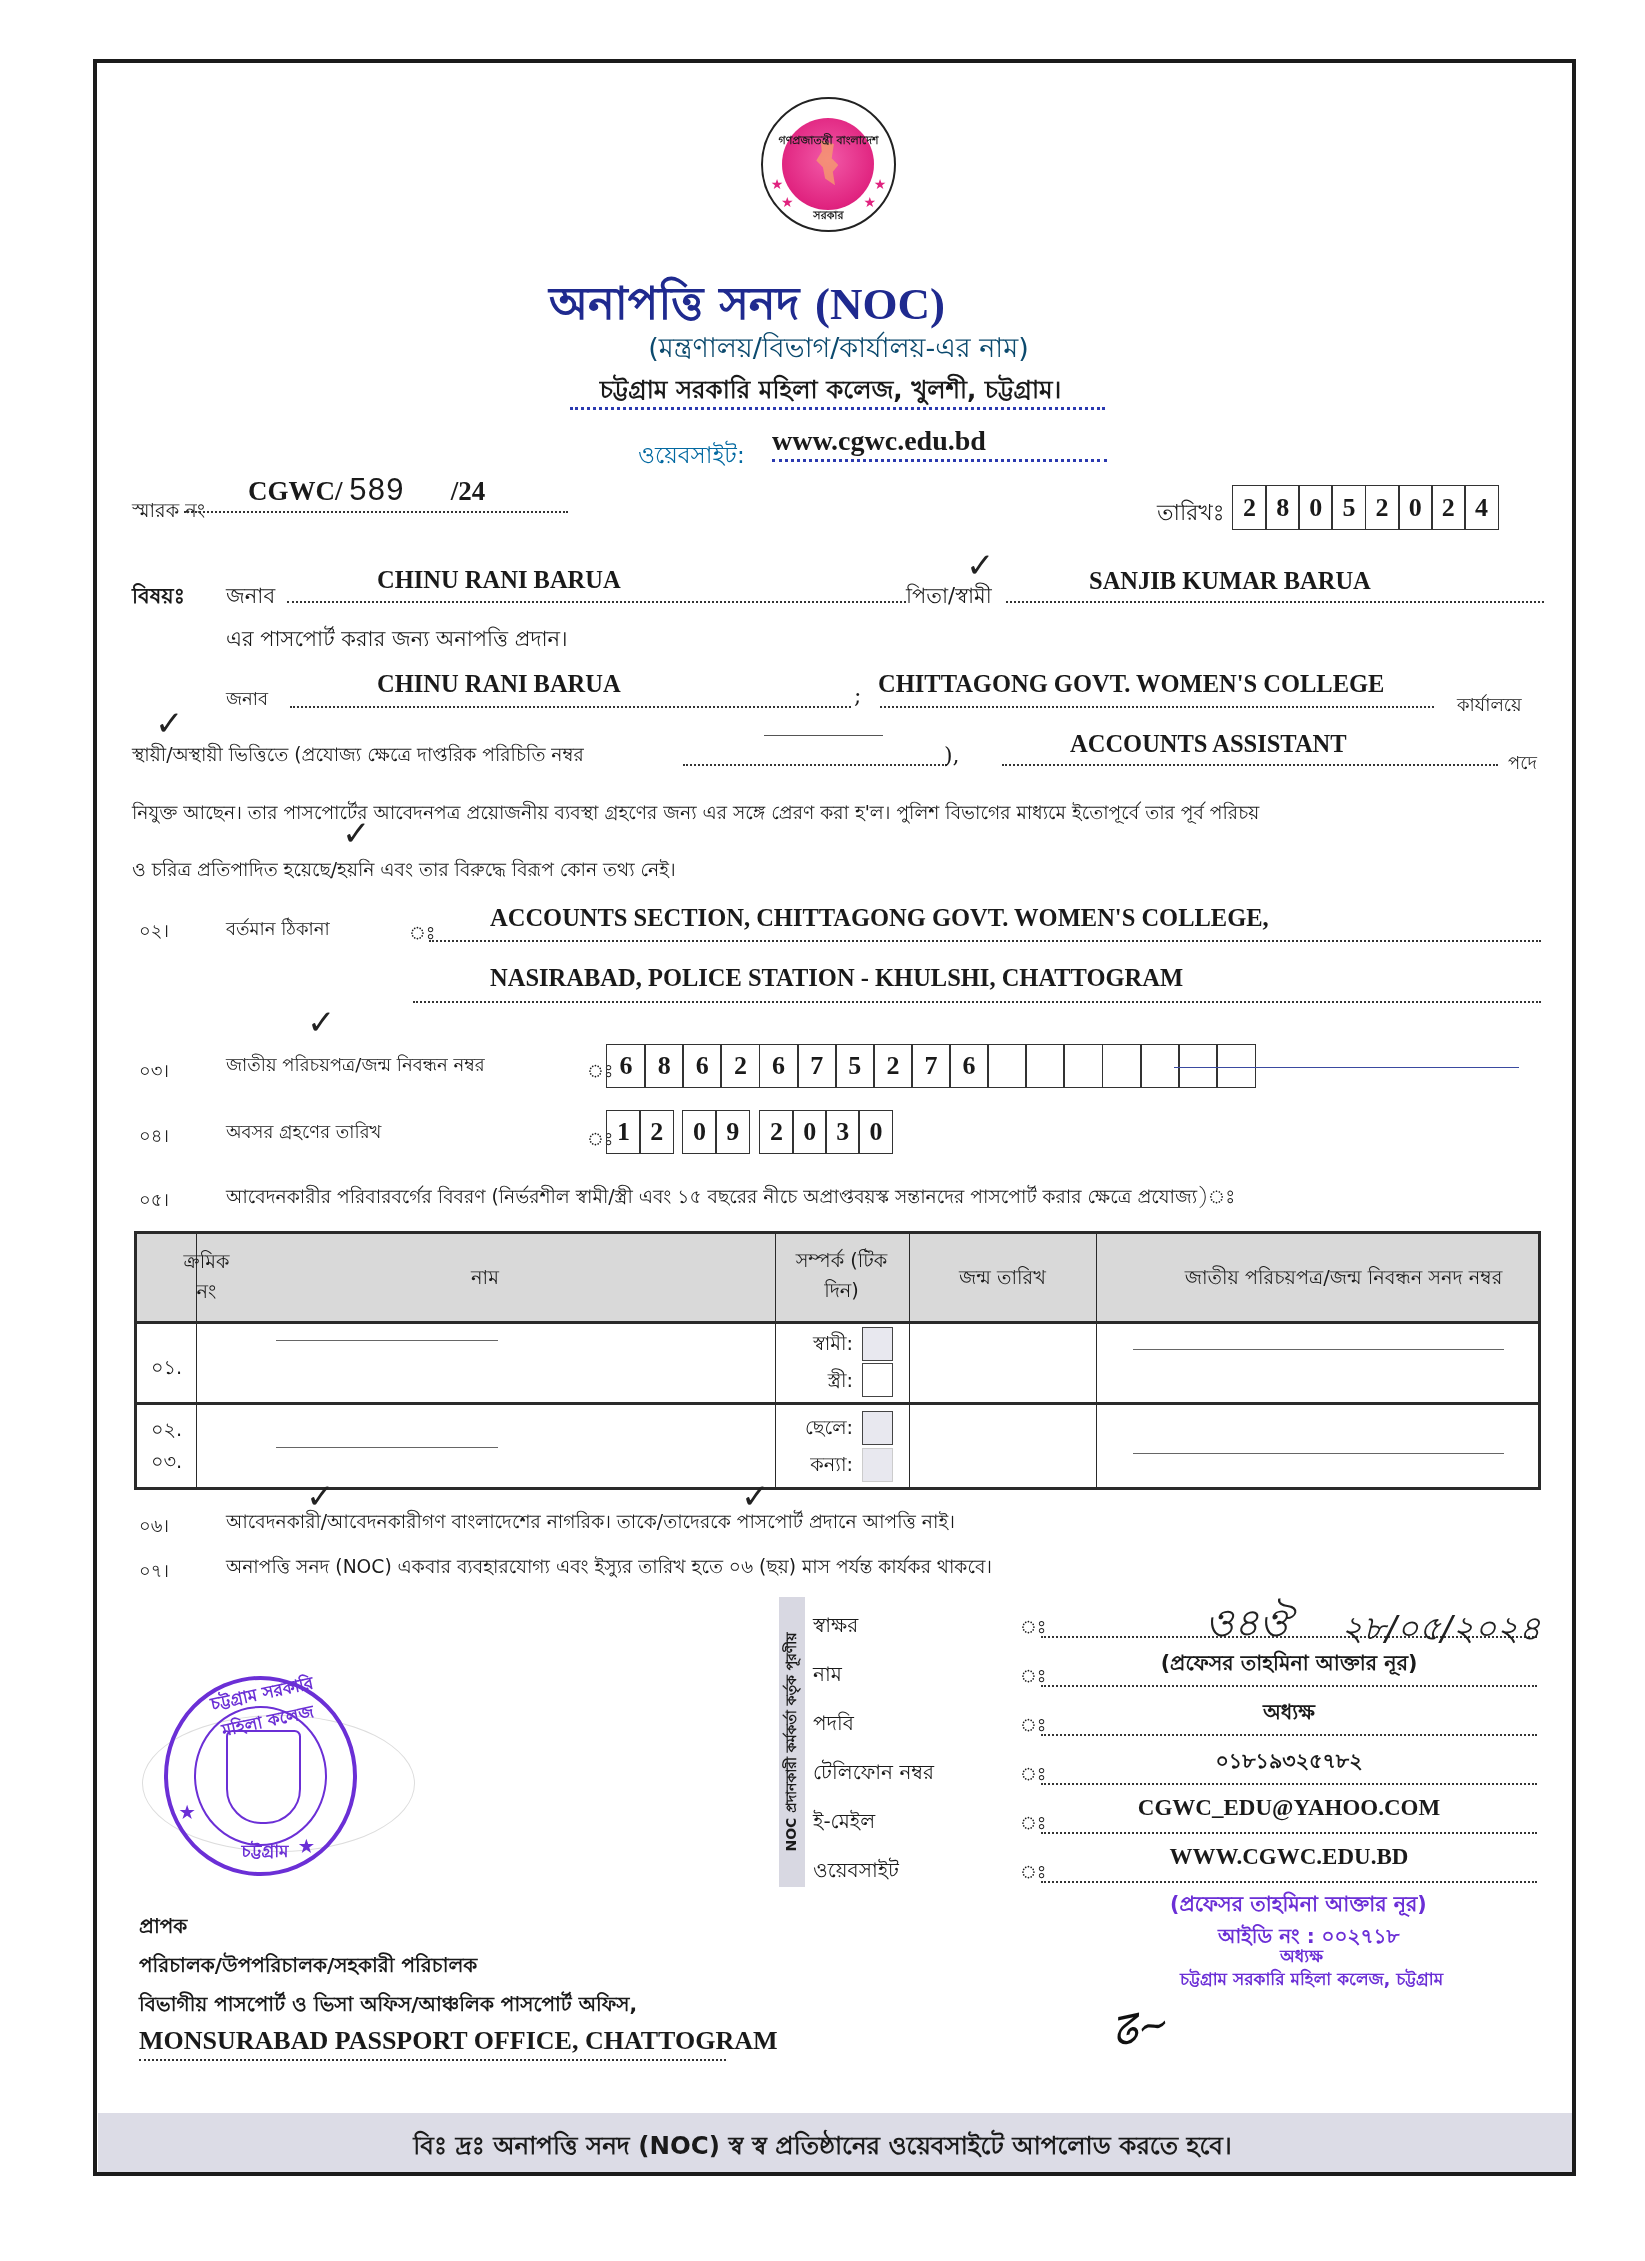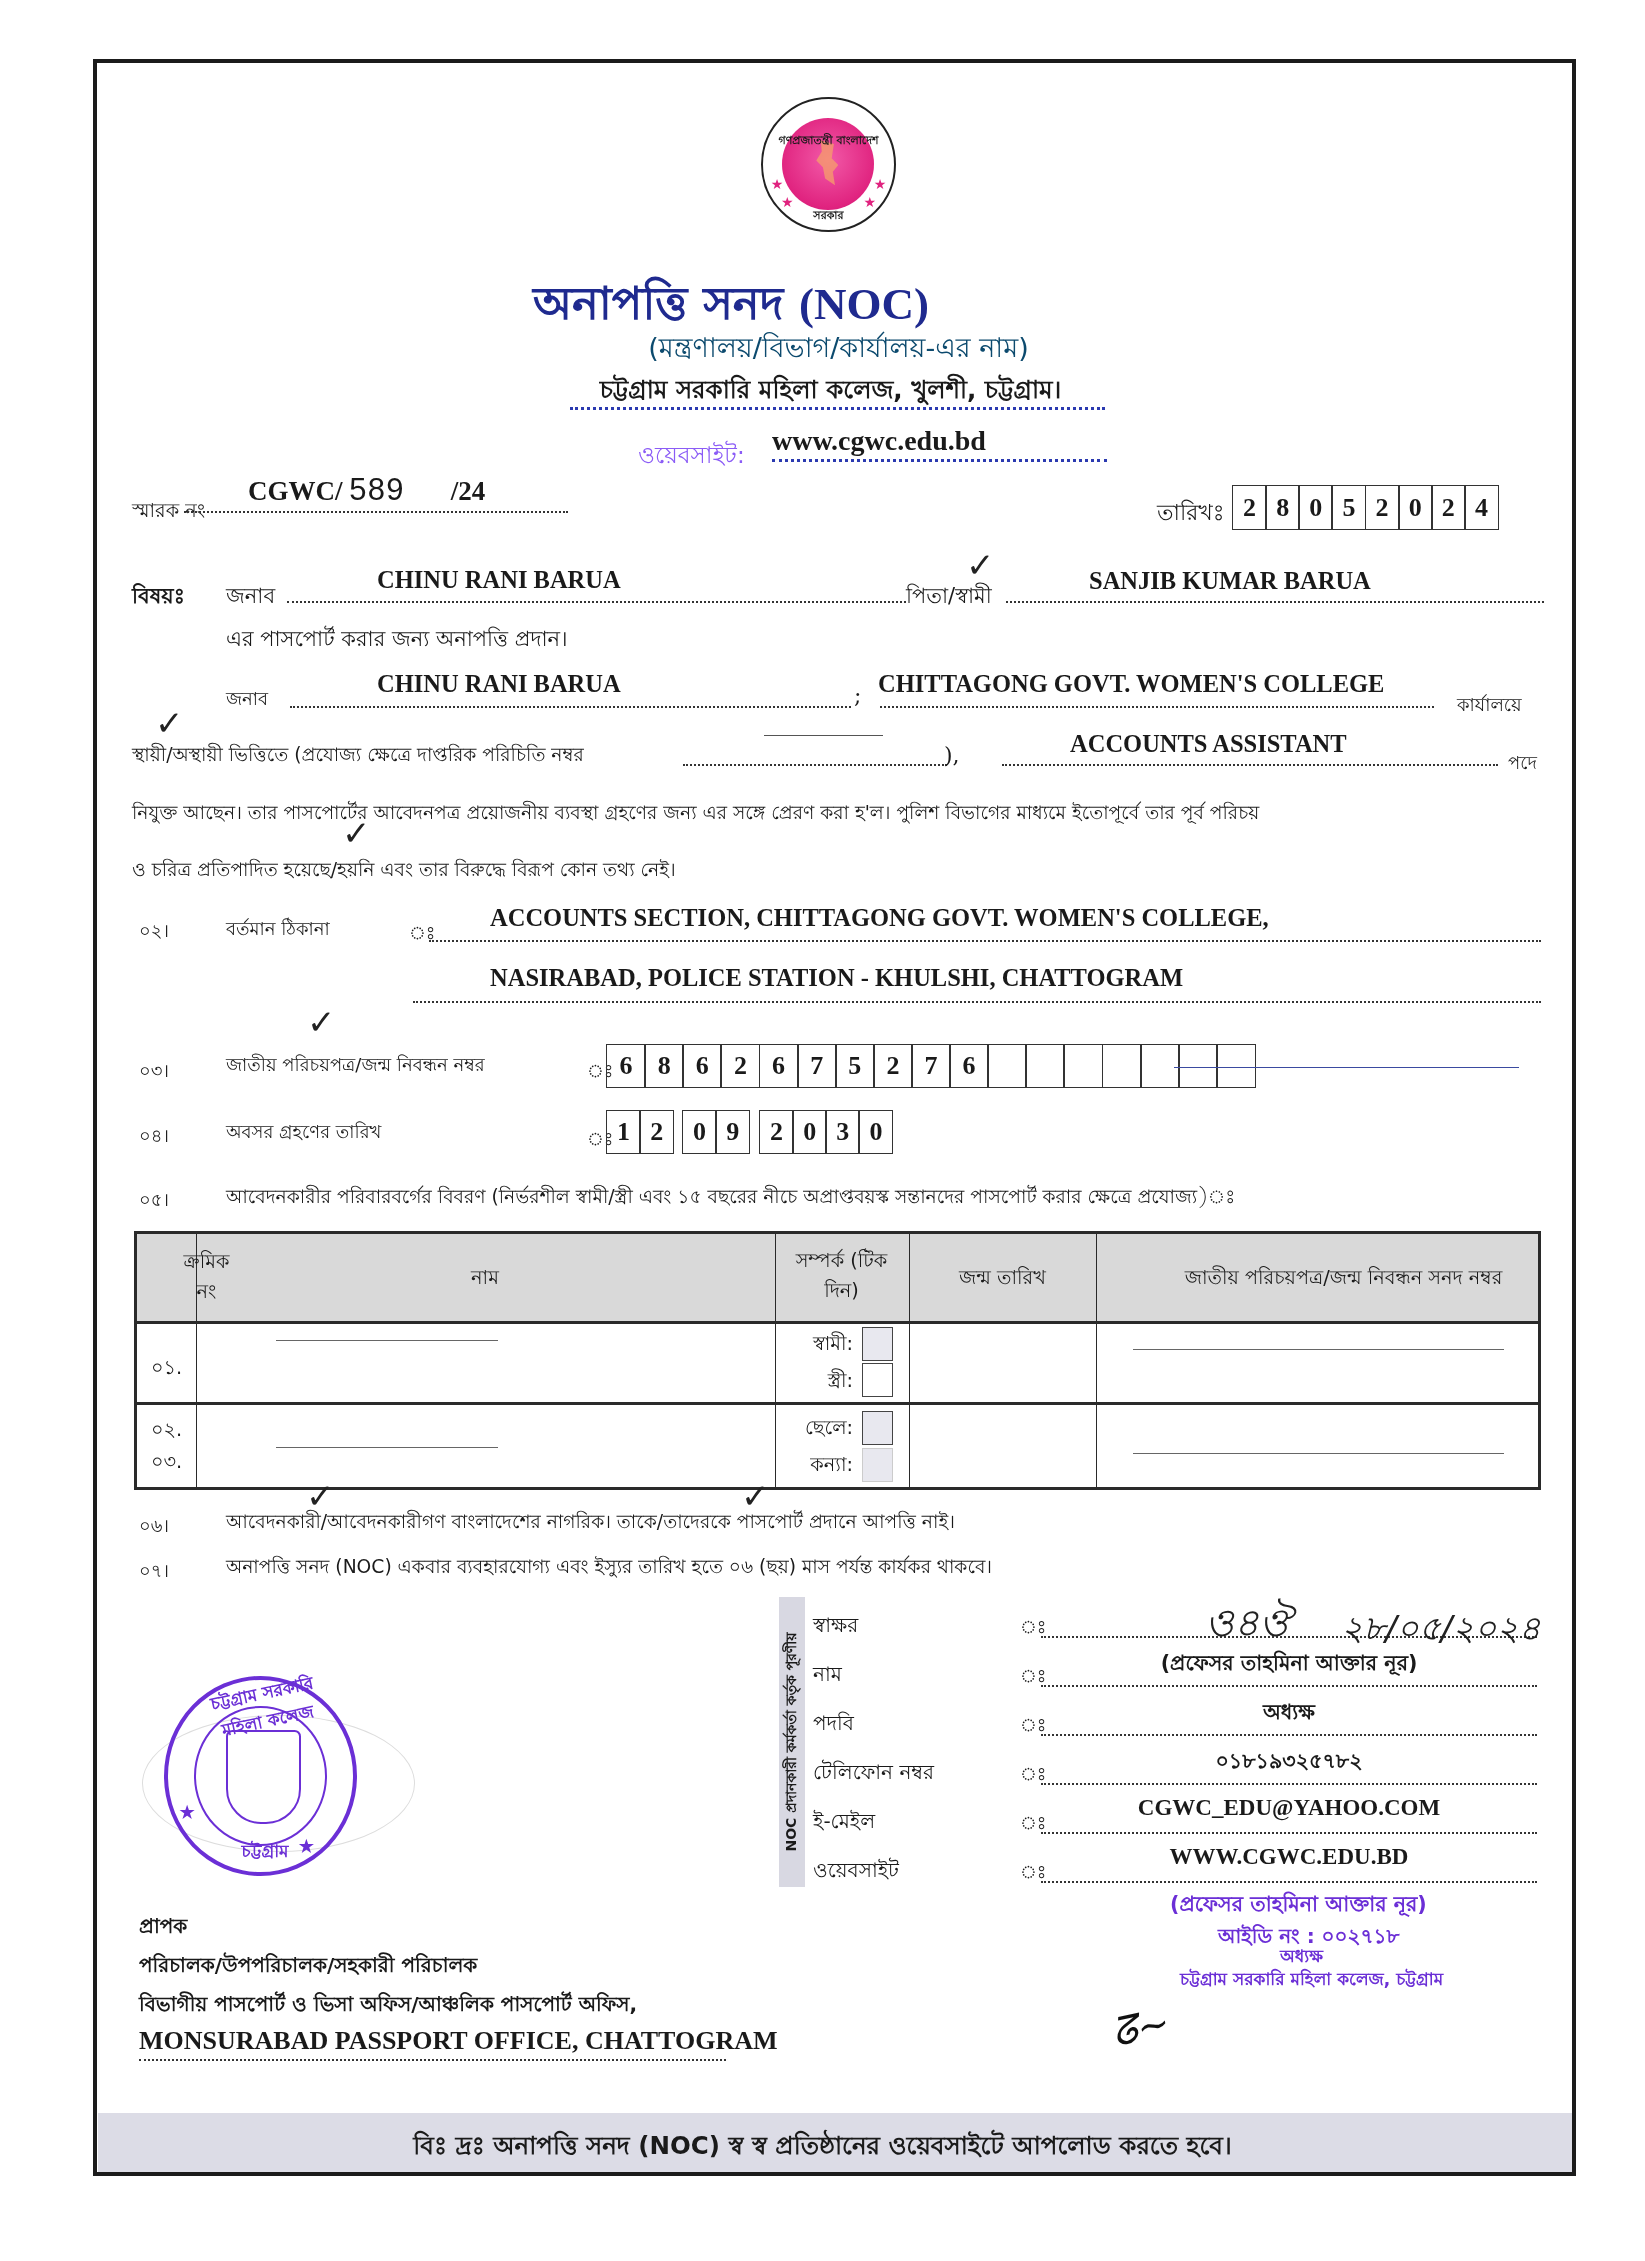--- a/index.html
+++ b/index.html
@@ -16,26 +16,26 @@
   .emblem { left:761px; top:97px; width:135px; height:135px; border-radius:50%;
             border:2.6px solid #222; box-sizing:border-box; background:#fff; }
   .emblem .inner { position:absolute; left:19.3px; top:19.3px; width:92px; height:92px; border-radius:50%;
             background:radial-gradient(circle at 50% 45%, #f25aa8 0%, #e0237f 70%, #c01470 100%); }
   .emblem .map { position:absolute; left:34px; top:22px; width:22px; height:45px; background:#f5a06a; opacity:.75;
             clip-path:polygon(20% 0,80% 8%,70% 40%,100% 55%,75% 70%,85% 100%,40% 85%,30% 60%,0 45%,25% 25%); }
   .emblem .ring-top { position:absolute; left:0; right:0; top:1.3px; text-align:center; font-size:14px; font-weight:bold;margin-top:28px; }
   .emblem .ring-bot { position:absolute; left:0; right:0; bottom:3.9px; text-align:center; font-size:14px; font-weight:bold; }
   .emblem .star { position:absolute; color:#e0237f; font-size:14px; }
 
-  .title { left:0; width:1462px; top:269px; text-align:center; font-size:45px; font-weight:bold; color:#1f2a8f; }
+  .title { left:16px; width:1462px; top:269px; text-align:center; font-size:45px; font-weight:bold; color:#1f2a8f; }
   .title .noc { font-family:"Liberation Serif", serif; }
   .subtitle { left:16px; width:1645px; top:327px; text-align:center; font-size:27px; color:#0c4a6e; }
   .office { left:0; width:1645px; top:371px; text-align:center; font-size:24.5px; font-weight:bold;padding-left:8px; }
   .office-line { left:570px; top:407px; width:535px; }
-  .web-label { left:638px; top:437px; font-size:23px; color:#8b5cf6; }
+  .web-label { left:638px; top:437px; font-size:23px; color:#0369a1; }
   .web-val { left:772px; top:425px; font-size:28px; }
   .web-line { left:772px; top:459px; width:335px; }
 
   .memo-label { left:132px; top:496px; font-size:19.3px; }
   .memo-val { left:248px; top:472px; font-size:27px; }
   .memo-num { font-family:"Liberation Sans", sans-serif; font-weight:normal; font-size:31px; letter-spacing:1.3px;margin-top:21px; }
   .memo-line { left:184px; top:511px; width:384px; }
 
   .date-label { left:1157px; top:495px; font-size:22px; }
   .boxes { display:flex; }

